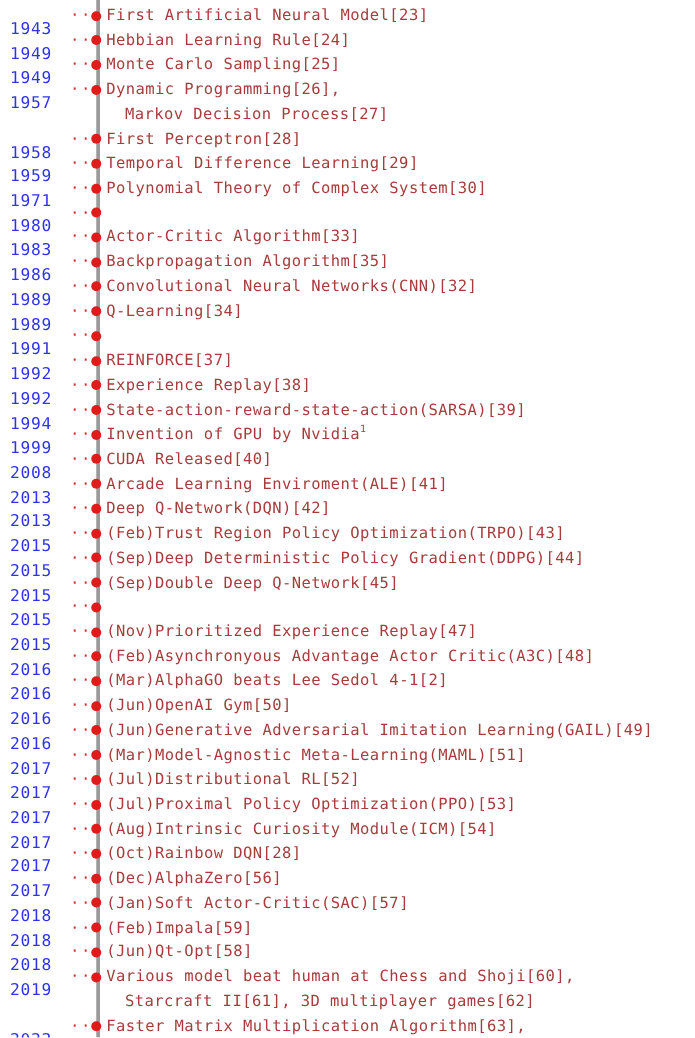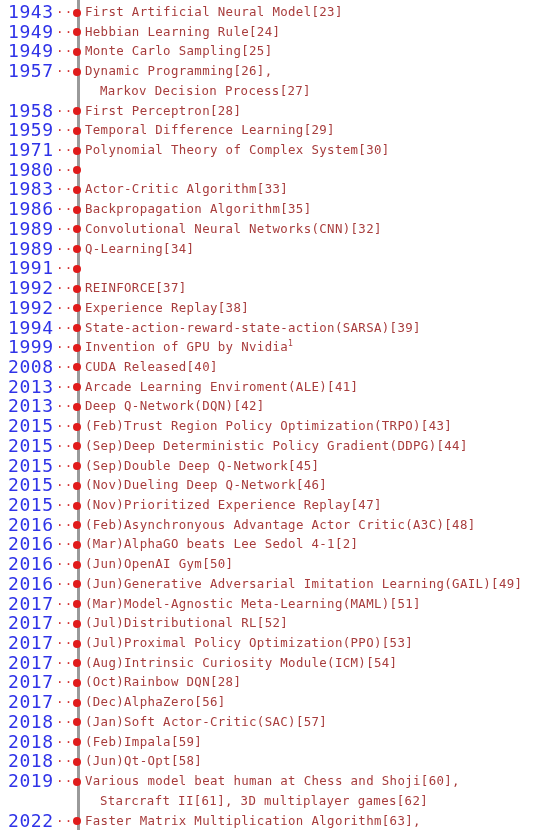--- a/index.html
+++ b/index.html
@@ -38,24 +38,24 @@
     width: 556px;
     height: 20px;
     z-index: 2;
     white-space: nowrap;
   }
 
   
   .year {
     position: absolute;
     left: 8px;
-    top: 0;
+    top: 12px;
     width: 48px;
     text-align: left;
-    font-size: 18px;
+    font-size: 13px;
     line-height: 20px;
     color: #2f33e8;
     letter-spacing: 0.6px;
   }
 
   
   .leader {
     position: absolute;
     left: 56px;
     top: 0;
@@ -246,21 +246,20 @@
       <div class="row" style="top: 455.56px;">
         <div class="year">2015</div>
         <div class="leader">·····</div>
         <div class="dot"></div>
         <div class="event"><span class="mon">(Sep)</span><span>Double Deep Q-Network[45]</span></div>
       </div>
       <div class="row" style="top: 475.28px;">
         <div class="year">2015</div>
         <div class="leader">·····</div>
         <div class="dot"></div>
-        <div class="event"><span class="mon">(Nov)</span><span>Dueling Deep Q-Network[46]</span></div>
       </div>
       <div class="row" style="top: 495px;">
         <div class="year">2015</div>
         <div class="leader">·····</div>
         <div class="dot"></div>
         <div class="event"><span class="mon">(Nov)</span><span>Prioritized Experience Replay[47]</span></div>
       </div>
       <div class="row" style="top: 514.72px;">
         <div class="year">2016</div>
         <div class="leader">·····</div>

